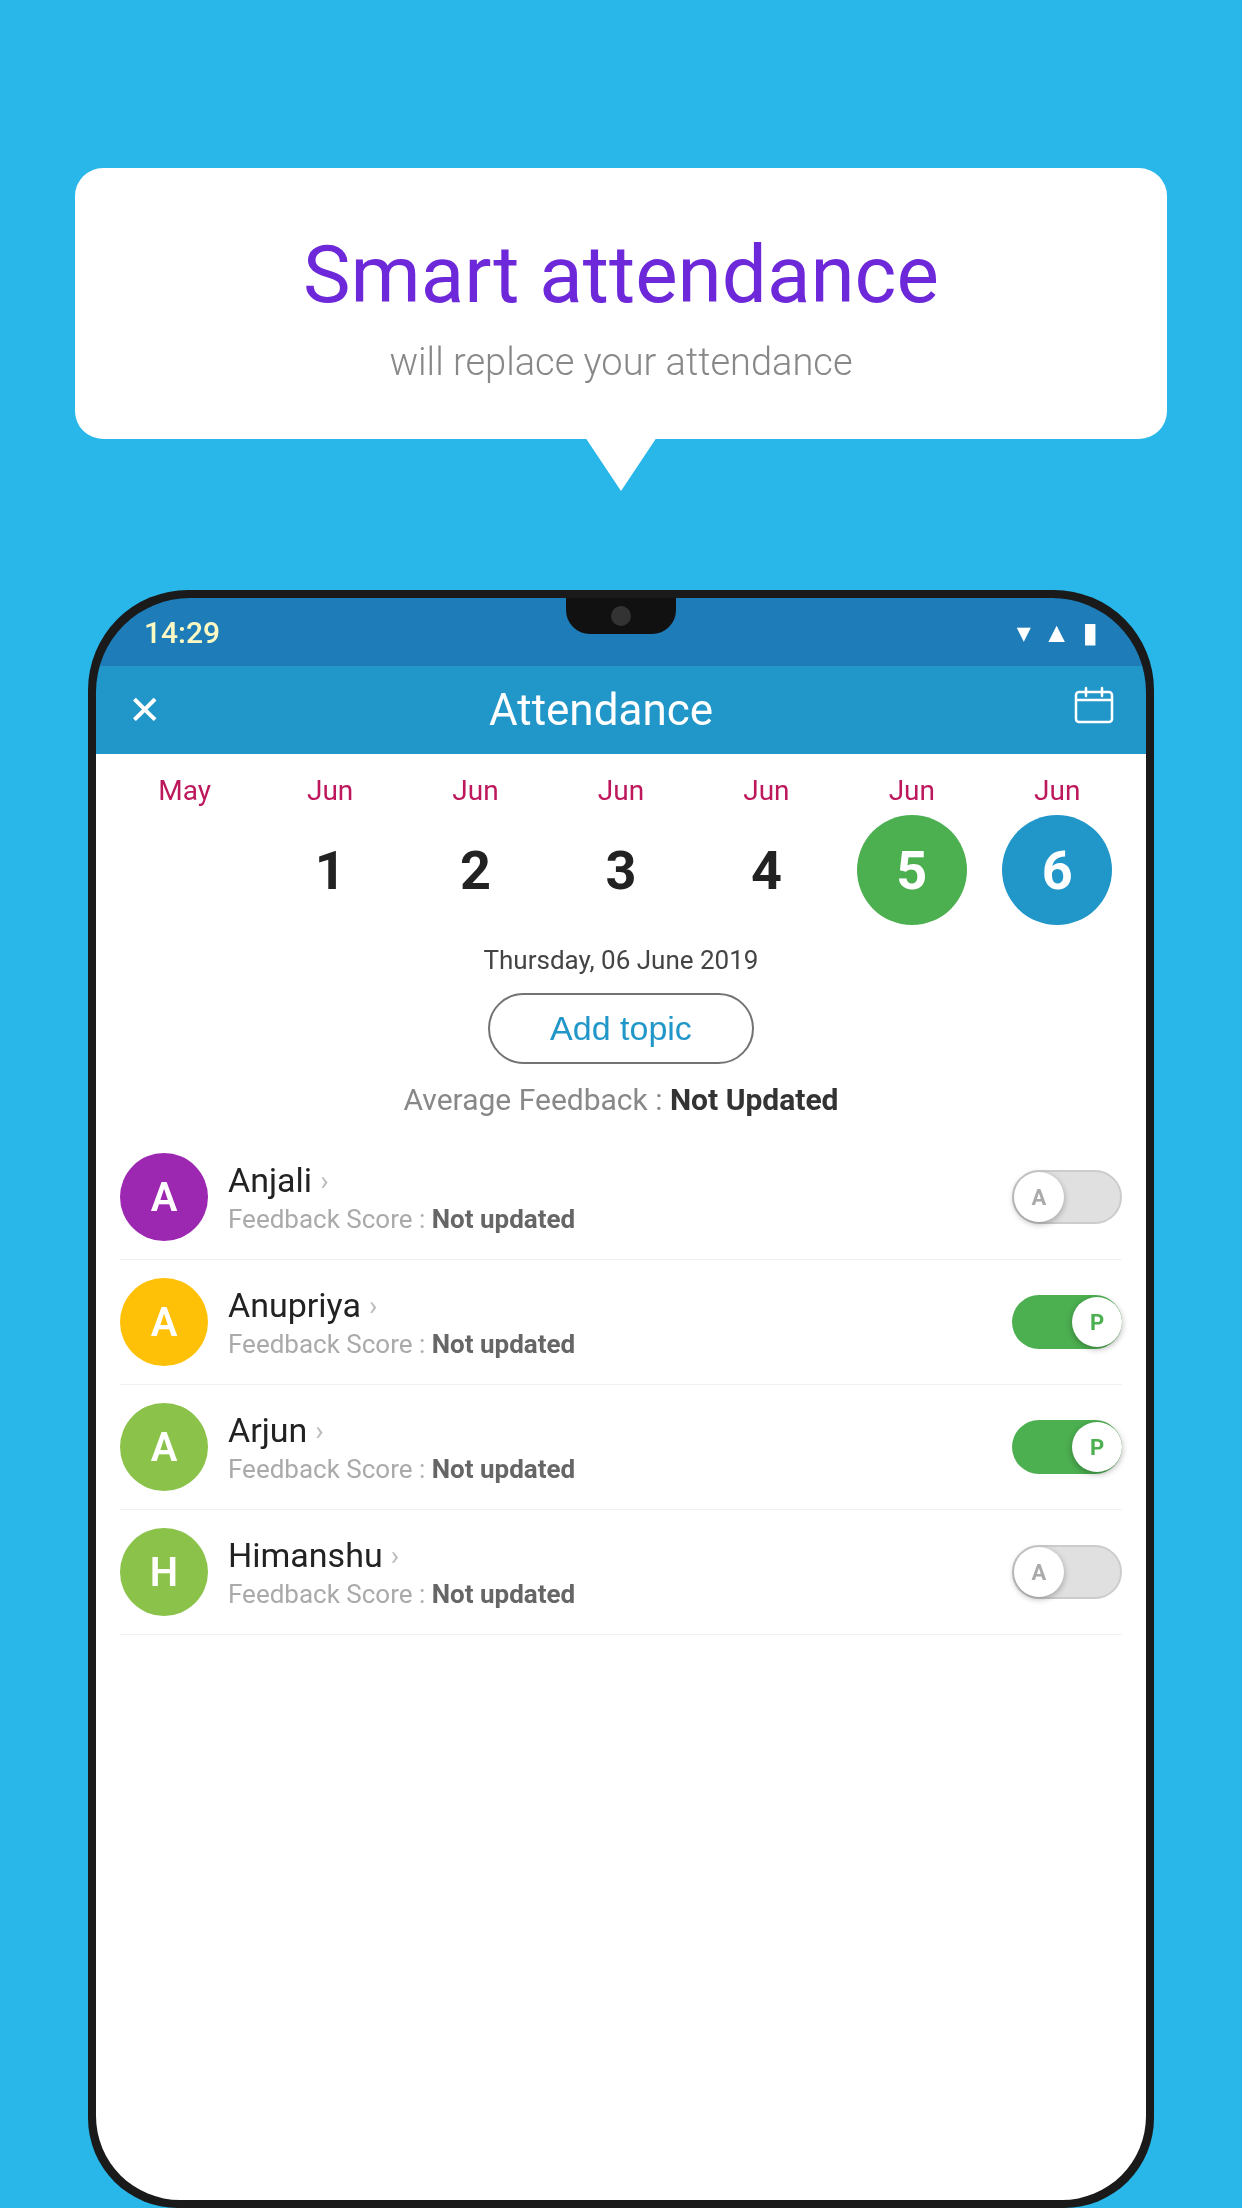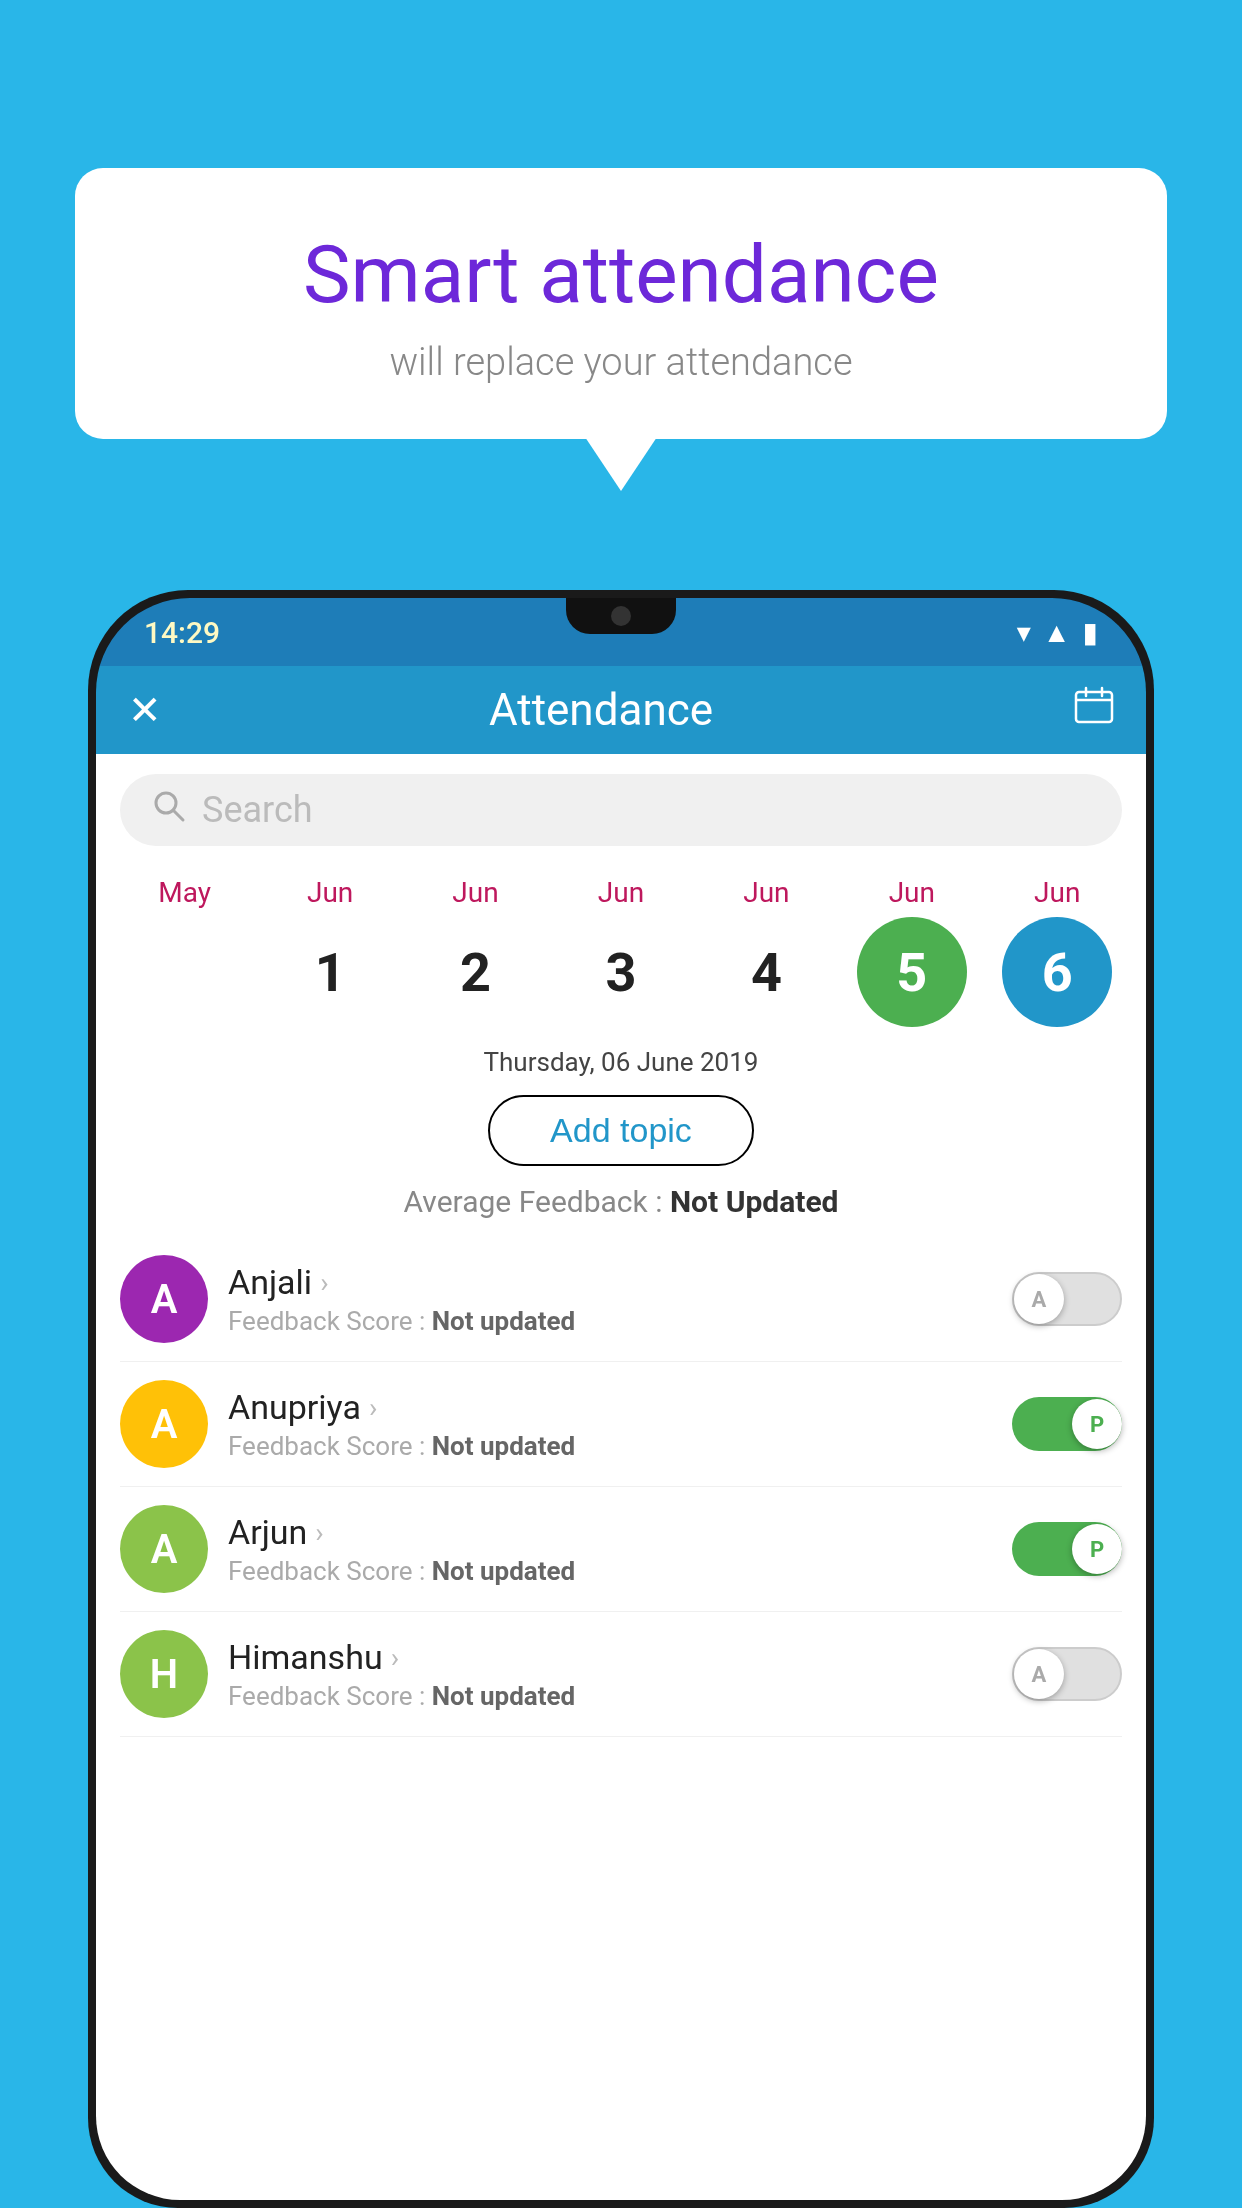--- a/index.html
+++ b/index.html
@@ -208,21 +208,21 @@
       text-align: center;
       font-size: 26px;
       color: #444;
       margin: 20px 0 18px;
     }
 
     
     .add-topic-btn {
       display: block;
       margin: 0 auto 18px;
-      border: 2px solid #000000;
+      border: 2px solid #737373;
       border-radius: 50px;
       padding: 14px 60px;
       background: white;
       color: #2196c9;
       font-size: 34px;
       cursor: pointer;
       width: fit-content;
     }
 
     
@@ -358,29 +358,20 @@
           <rect x="2" y="6" width="36" height="30" rx="3" stroke="white" stroke-width="2.5" fill="none"></rect>
           <line x1="2" y1="14" x2="38" y2="14" stroke="white" stroke-width="2.5"></line>
           <line x1="12" y1="2" x2="12" y2="10" stroke="white" stroke-width="2.5" stroke-linecap="round"></line>
           <line x1="28" y1="2" x2="28" y2="10" stroke="white" stroke-width="2.5" stroke-linecap="round"></line>
         </svg>
       </span>
     </div>
 
     <div class="phone-screen-wrapper">
 
-      <div class="search-bar">
-        <span class="search-icon-wrap">
-          <svg width="34" height="34" viewBox="0 0 34 34" fill="none">
-            <circle cx="14" cy="14" r="10" stroke="#aaa" stroke-width="3"></circle>
-            <line x1="21" y1="21" x2="31" y2="31" stroke="#aaa" stroke-width="3" stroke-linecap="round"></line>
-          </svg>
-        </span>
-        <span class="search-text">Search</span>
-      </div>
 
       <div class="calendar-row">
         <div class="calendar-months" id="cal-months">
         <div class="cal-col">
               <div class="cal-month">May</div>
             </div>
             <div class="cal-col">
               <div class="cal-month">Jun</div>
               <div class="cal-day">1</div>
             </div>

